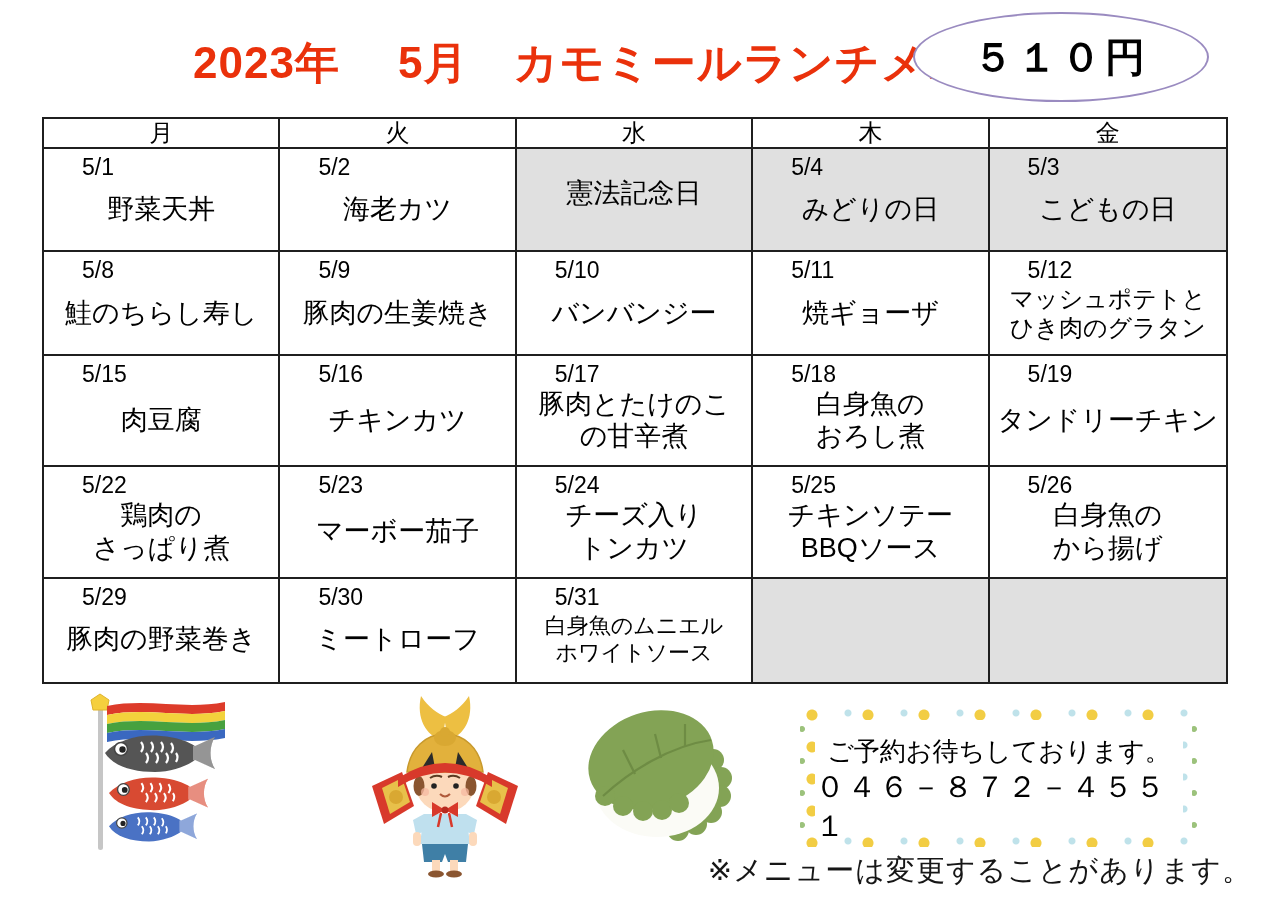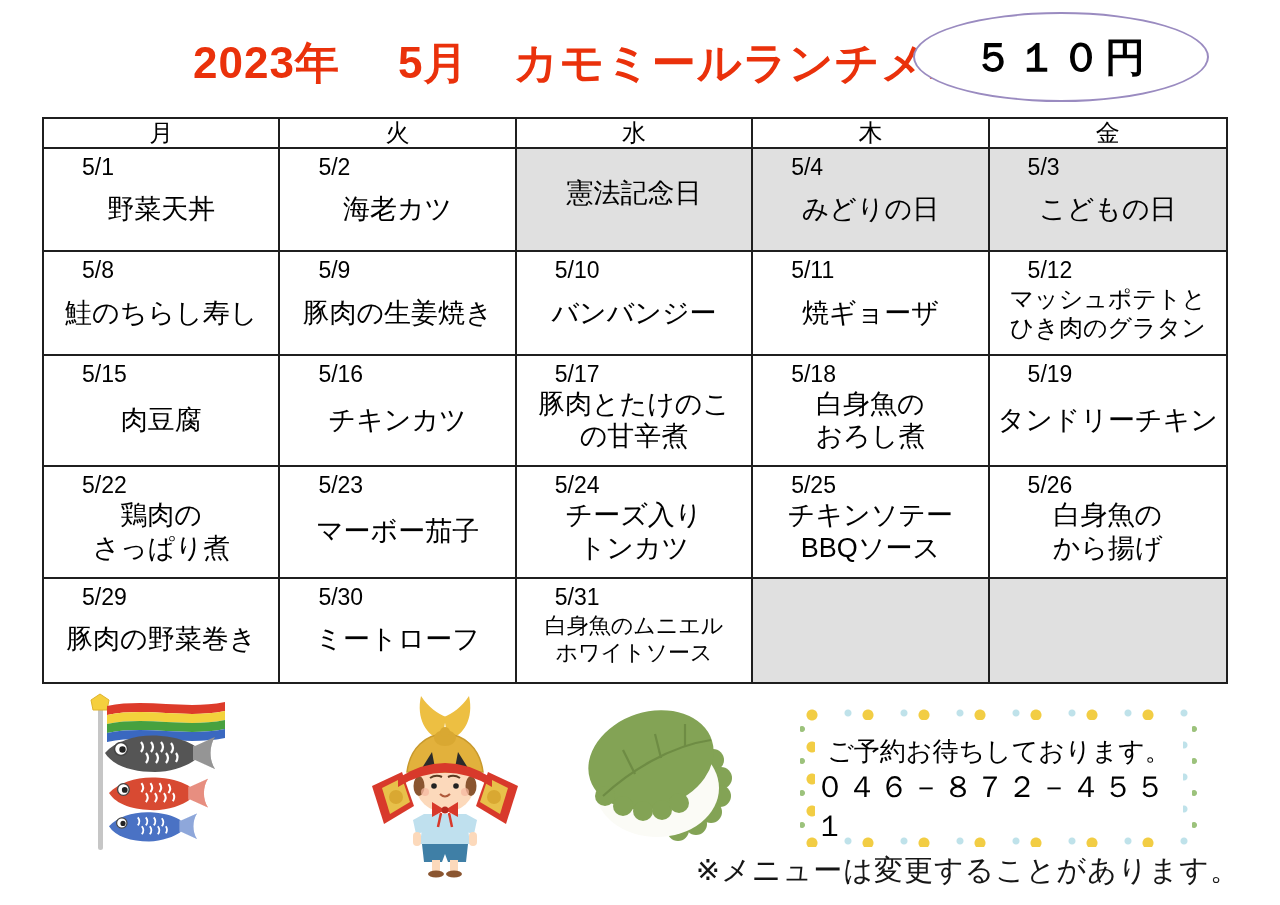--- a/index.html
+++ b/index.html
@@ -53,21 +53,21 @@
   .contact-inner{
     width:100%;height:100%;background:#fff;
     display:flex;flex-direction:column;align-items:center;justify-content:center;
     line-height:1.28;
   }
   .contact-line1{font-size:26px;margin-top:28px;}
   .contact-line2{font-size:27px;}
   .contact-phone{font-size:30px;letter-spacing:2px;}
   
   .menu-note{
-    position:absolute;right:40px;top:851px;font-size:29px;color:#161616;
+    position:absolute;right:28px;top:851px;font-size:29px;color:#161616;
     letter-spacing:1px;white-space:nowrap;
   }
   
   .deco{position:absolute;}
   .deco-koinobori{left:85px;top:692px;}
   .deco-boy{left:358px;top:690px;}
   .deco-mochi{left:563px;top:698px;}
 </style>
 </head>
 <body>

